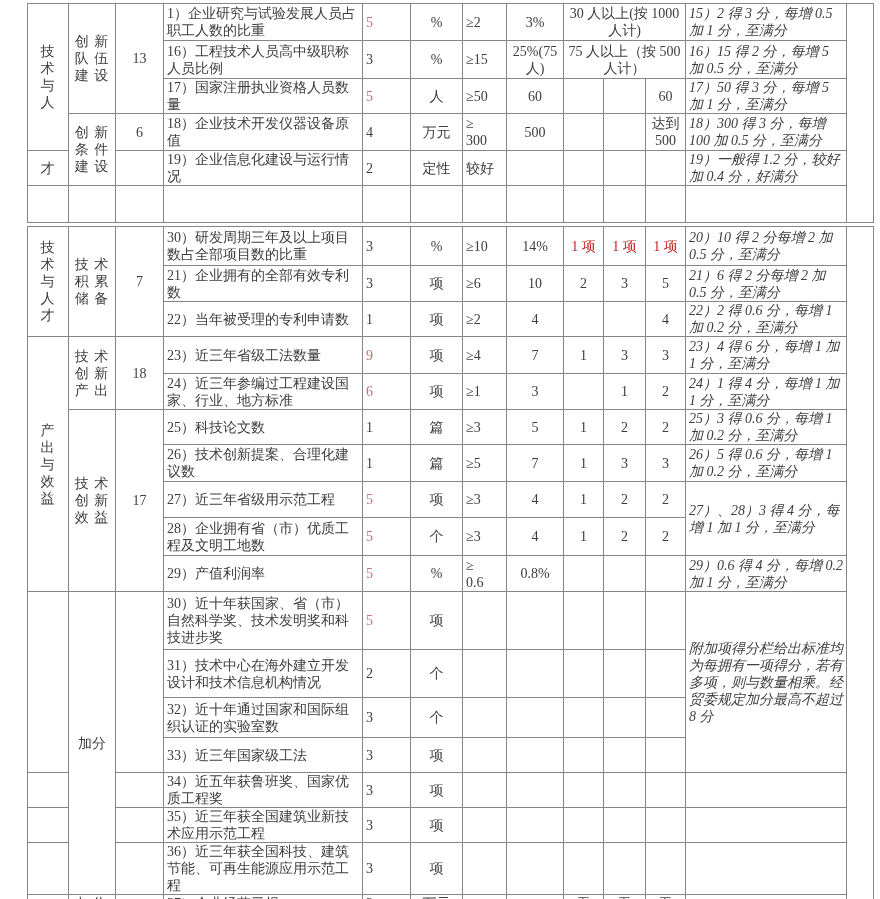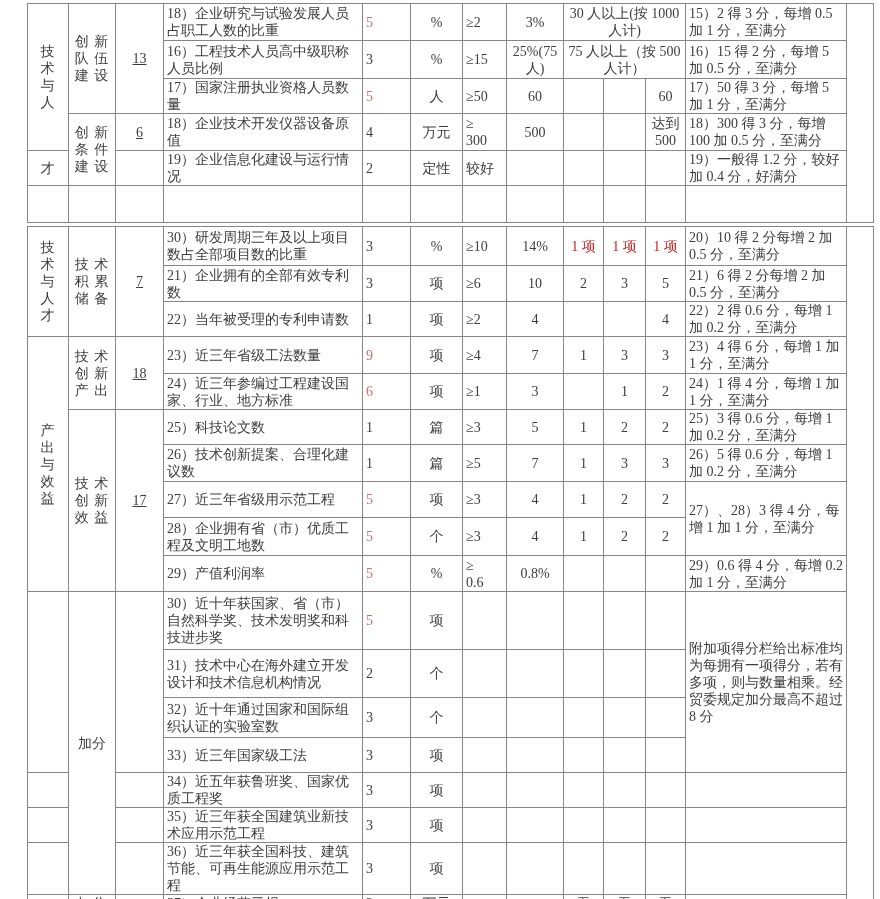--- a/index.html
+++ b/index.html
@@ -26,30 +26,30 @@
     overflow:hidden;
     vertical-align:middle;
   }
   .t2{margin-top:3px;}
   td.item{text-align:left;padding-left:4px;}
   td.score{text-align:left;padding-left:7px;font-size:13px;}
   td.min{text-align:left;padding-left:5px;font-size:13px;line-height:15px;}
   td.base{text-align:center;font-size:13px;line-height:15px;}
   td.val{text-align:center;font-size:13px;}
   td.unit{text-align:center;}
-  td.crit{text-align:left;padding:1px 3px 1px 4px;line-height:17px;}
+  td.crit{text-align:left;padding:1px 3px 1px 4px;line-height:17px;font-style:italic;}
   td.vlabel{text-align:center;letter-spacing:1px;}
   .lh34{line-height:34px;}
   .lh35{line-height:35px;}
   .lh21{line-height:21px;}
   .lh20{line-height:20px;}
   .lh19{line-height:19px;}
   .lh18{line-height:18px;}
   .lh17{line-height:17px;}
-  td.weight{text-align:center;font-size:13px;text-decoration:underline;}
+  td.weight{text-align:center;font-size:13px;}
   td.red{color:var(--red);}
   td.redsoft{color:var(--red-soft);}
   td.topalign{vertical-align:top;}
   td.bonuslabel{vertical-align:top;padding-top:22px;text-align:center;}
   td.strip{border:1px solid var(--border);}
 </style>
 </head>
 <body>
 
 <div class="sheet">
@@ -73,21 +73,21 @@
     <tbody>
         <tr style="height:37px">
       <td class="vlabel lh34" rowspan="4">技
 术
 与
 人</td>
       <td class="vlabel lh21" rowspan="3">创 新
 队 伍
 建 设</td>
       <td class="weight" rowspan="3">13</td>
-      <td class="item">18）企业研究与试验发展人员占职工人数的比重</td>
+      <td class="item">1）企业研究与试验发展人员占职工人数的比重</td>
       <td class="score redsoft">5</td>
       <td class="unit">%</td>
       <td class="min">≥2</td>
       <td class="base">3%</td>
       <td class="val" colspan="3">30 人以上(按 1000 人计)</td>
       <td class="crit">15）2 得 3 分，每增 0.5 加 1 分，至满分</td>
       <td class="strip" rowspan="6"></td>
     </tr>
     <tr style="height:38px">
       <td class="item">16）工程技术人员高中级职称人员比例</td>

